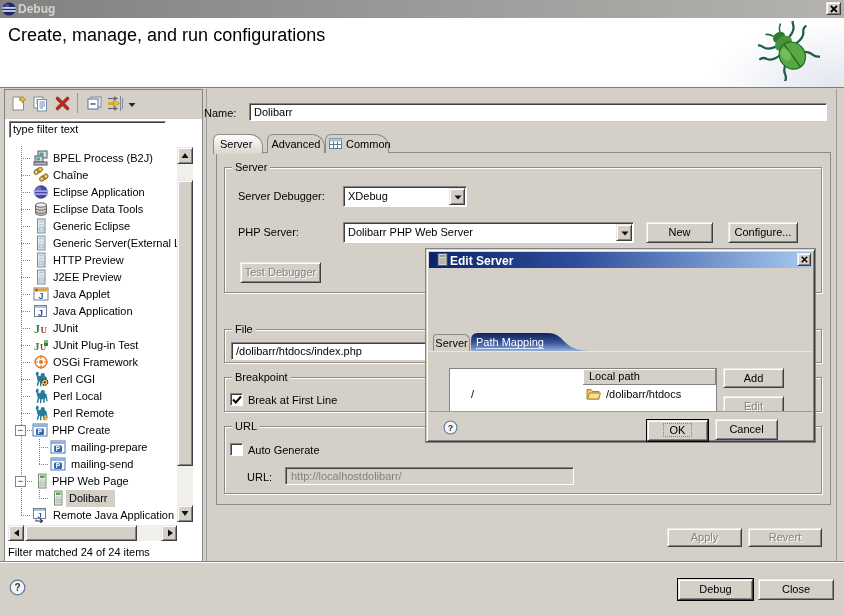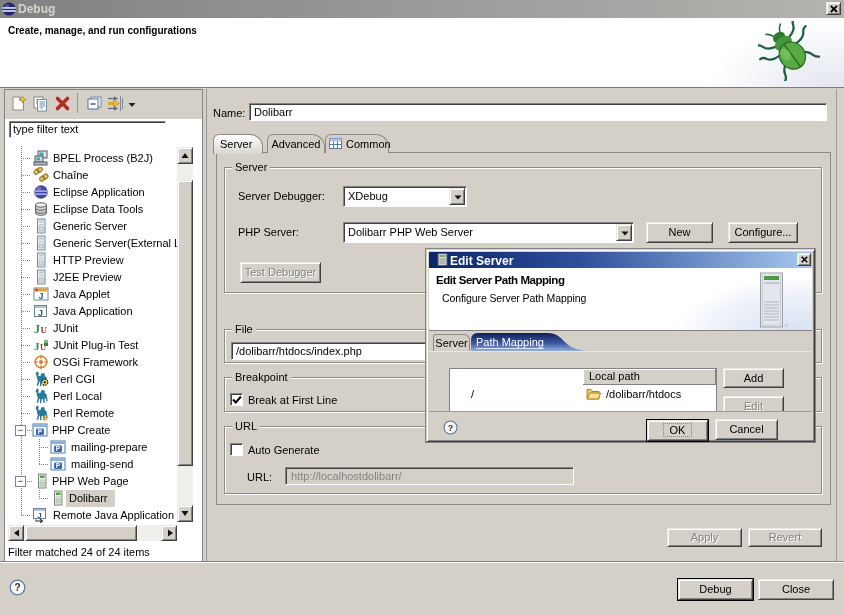--- a/index.html
+++ b/index.html
@@ -29,21 +29,21 @@
   <rect x="0.4" y="8.1" width="13.2" height="1.7" fill="#cfe2f6"></rect>
  </svg>
  <span class="a" style="left:18px;top:2px;font-weight:bold;font-size:12px;color:#d6d3cc">Debug</span>
  <div class="b" style="left:826px;top:2px;width:15px;height:13px"></div>
  <svg class="a" style="left:830px;top:4.5px" width="8" height="8" viewBox="0 0 8 8">
       <path d="M0.8 0.8 L7 7 M7 0.8 L0.8 7" stroke="#000" stroke-width="1.8"></path>
     </svg>
 </div>
 
 <div class="a" style="left:0;top:18px;width:844px;height:70px;background:radial-gradient(170px 90px at 99% 100%,#e3e6ef 0%,#f4f5f9 45%,#fff 75%);border-bottom:1px solid #7d7c78">
- <div class="a" style="left:8px;top:6.5px;font-weight:bold;font-size:10px">Create, manage, and run configurations</div>
+ <div class="a" style="left:8px;top:6.5px;font-weight:normal;font-size:18px">Create, manage, and run configurations</div>
  <svg class="a" style="left:758px;top:3px" width="62" height="60" viewBox="0 0 66 64">
   <g transform="rotate(-36 33 32)">
    <g stroke="#1d5c46" stroke-width="2.4" fill="none" stroke-linecap="round">
     <path d="M24 20 Q15 18 13 12 Q12 8 8 7"></path>
     <path d="M22 30 Q12 30 9 25 Q7 21 3 21"></path>
     <path d="M24 40 Q16 44 15 50 Q14 54 10 56"></path>
     <path d="M42 20 Q51 18 53 12 Q54 8 58 7"></path>
     <path d="M44 30 Q54 30 57 25 Q59 21 63 21"></path>
     <path d="M42 40 Q50 44 51 50 Q52 54 56 56"></path>
    </g>
@@ -143,21 +143,21 @@
 
 <div class="doth" style="left:21px;top:209px;width:10px"></div>
 <div class="trow" style="left:53px;top:201px">Eclipse Data Tools</div>
 <svg class="ticon" style="left:33px;top:201px" viewBox="0 0 16 16">
  <path d="M2.5 4 v8 c0 1.3 2.5 2.3 5.5 2.3 s5.5-1 5.5-2.3 v-8" fill="#cfcfcf" stroke="#666"></path>
  <ellipse cx="8" cy="4" rx="5.5" ry="2.2" fill="#ececec" stroke="#666"></ellipse>
  <path d="M2.5 7 c0 1.3 2.5 2.3 5.5 2.3 s5.5-1 5.5-2.3 M2.5 10 c0 1.3 2.5 2.3 5.5 2.3 s5.5-1 5.5-2.3" fill="none" stroke="#666"></path>
 </svg>
 
 <div class="doth" style="left:21px;top:226px;width:10px"></div>
-<div class="trow" style="left:53px;top:218px">Generic Server</div>
+<div class="trow" style="left:53px;top:218px">Generic Eclipse</div>
 <svg class="ticon" style="left:33px;top:218px" viewBox="0 0 16 16">
  <rect x="4.5" y="1" width="7.5" height="14" fill="#e6edf2" stroke="#7a8a96"></rect>
  <rect x="6" y="2.5" width="4.5" height="2" fill="#b8ccd8"></rect>
  <rect x="6" y="6" width="4.5" height="1.2" fill="#b8ccd8"></rect>
  <rect x="6" y="9" width="4.5" height="4" fill="#cddbe4" stroke="#9ab0be" stroke-width="0.6"></rect>
 </svg>
 
 <div class="doth" style="left:21px;top:243px;width:10px"></div>
 <div class="trow" style="left:53px;top:235px">Generic Server(External La</div>
 <svg class="ticon" style="left:33px;top:235px" viewBox="0 0 16 16">
@@ -350,21 +350,21 @@
 <div class="sbbtn" style="left:161px;top:525px;width:16px;height:16px"></div>
 <svg class="a" style="left:167px;top:529px" width="7" height="8">
     <path d="M1 0.5 L6 4 L1 7.5 Z" fill="#111"></path>
   </svg>
 
 <div class="a" style="left:8px;top:546px;width:190px;background:#fff">Filter matched 24 of 24 items</div>
 
 <div class="a" style="left:206px;top:89px;width:1px;height:472px;background:#9c9a95"></div>
 <div class="a" style="left:836px;top:89px;width:1px;height:472px;background:#9c9a95"></div>
 
-<div class="a" style="left:213px;top:107px">Name:</div>
+<div class="a" style="left:204px;top:107px">Name:</div>
 <div class="sk" style="left:249px;top:103px;width:578px;height:18px;line-height:16px;padding-left:4px">Dolibarr</div>
 
 <div class="a" style="left:216px;top:152px;width:615px;height:353px;border:1px solid #8c8b86;background:#d4d0c8"></div>
 <div class="tab" style="left:213px;width:50px;background:linear-gradient(#fefefd,#d9d6cf);height:20px;z-index:3;text-align:left;padding-left:6px">Server</div>
 <div class="tab" style="left:267px;width:58px">Advanced</div>
 <div class="tab" style="left:325px;width:64px;padding-left:20px;text-align:right">Common</div>
 <svg class="a" style="left:329px;top:138px;z-index:4" width="13" height="11" viewBox="0 0 13 11">
  <rect x="0.5" y="0.5" width="12" height="10" fill="#fff" stroke="#5a7aa0"></rect>
  <rect x="0.5" y="0.5" width="12" height="3" fill="#a8c4e0"></rect>
  <path d="M0.5 6.5 h12 M4.5 3.5 v7 M8.5 3.5 v7" stroke="#5a7aa0"></path>
@@ -430,34 +430,20 @@
    <rect x="1" y="0.5" width="9" height="12" fill="#d4d4d4" stroke="#555"></rect>
    <rect x="2.5" y="2" width="6" height="2" fill="#7aa87a"></rect>
    <path d="M2.5 6 h6 M2.5 8 h6 M2.5 10 h6" stroke="#888" stroke-width="0.8"></path>
   </svg>
   <span class="a" style="left:21px;top:2px;font-weight:bold;color:#fff;font-size:12px">Edit Server</span>
   <div class="b" style="left:368px;top:1px;width:14px;height:13px"></div>
   <svg class="a" style="left:372px;top:4px" width="7" height="7" viewBox="0 0 7 7">
         <path d="M0.7 0.7 L6.2 6.2 M6.2 0.7 L0.7 6.2" stroke="#000" stroke-width="1.5"></path>
       </svg>
  </div>
- <div class="a" style="left:2px;top:18px;width:383px;height:63px;background:radial-gradient(150px 70px at 96% 105%,#d7e2f2 0%,#eef2f9 55%,#fff 80%);border-bottom:1px solid #848284">
-  <div class="a" style="left:7px;top:6px;font-weight:bold;font-size:11.5px;letter-spacing:-0.45px">Edit Server Path Mapping</div>
-  <div class="a" style="left:13px;top:24px;font-size:10.5px;letter-spacing:-0.1px">Configure Server Path Mapping</div>
-  <svg class="a" style="left:329px;top:4px" width="30" height="57" viewBox="0 0 30 57">
-   <rect x="2.5" y="1" width="22" height="54" fill="#e3e6ea" stroke="#9aa2ac"></rect>
-   <rect x="4.5" y="1" width="18" height="52" fill="none" stroke="#c8cdd4"></rect>
-   <rect x="6" y="4" width="15" height="4" fill="#4e9a44"></rect>
-   <rect x="6" y="10" width="15" height="2" fill="#c2c8d0"></rect>
-   <g stroke="#b0b6c0" stroke-width="1">
-          <path d="M6 30 h15 M6 33 h15 M6 36 h15 M6 39 h15 M6 42 h15 M6 45 h15 M6 48 h15"></path>
-        </g>
-   <path d="M24.5 55 L30 50 30 55 Z" fill="#c8ccd2" opacity="0.6"></path>
-  </svg>
- </div>
 
  <div class="a" style="left:6px;top:84px;width:37px;height:17px;background:#d4d0c8;border:1px solid #8c8b86;border-bottom:none;border-radius:3px 6px 0 0;text-align:center;line-height:17px">Server</div>
  <svg class="a" style="left:44px;top:83px" width="134" height="18" viewBox="0 0 134 18">
   <defs>
         <linearGradient id="tg" x1="0" y1="0" x2="0" y2="1">
    <stop offset="0" stop-color="#10205a"></stop>
           <stop offset="0.55" stop-color="#3a569e"></stop>
           <stop offset="1" stop-color="#93afda"></stop>
   </linearGradient>
       </defs>

